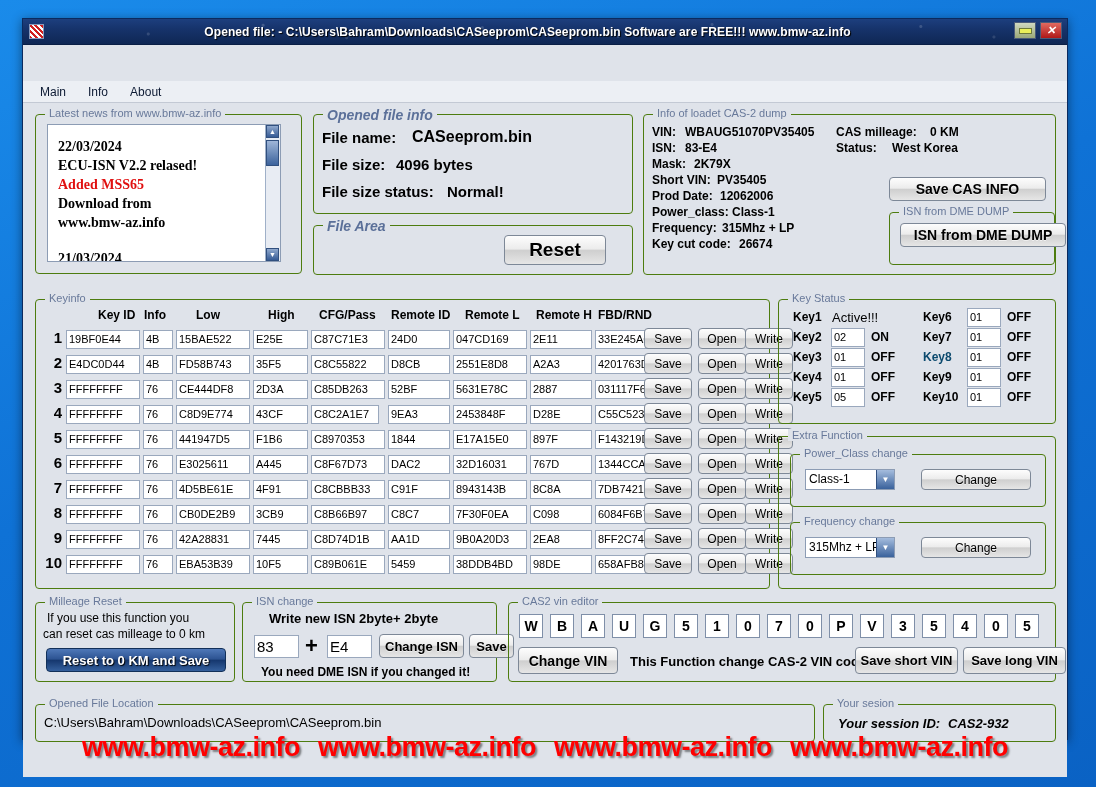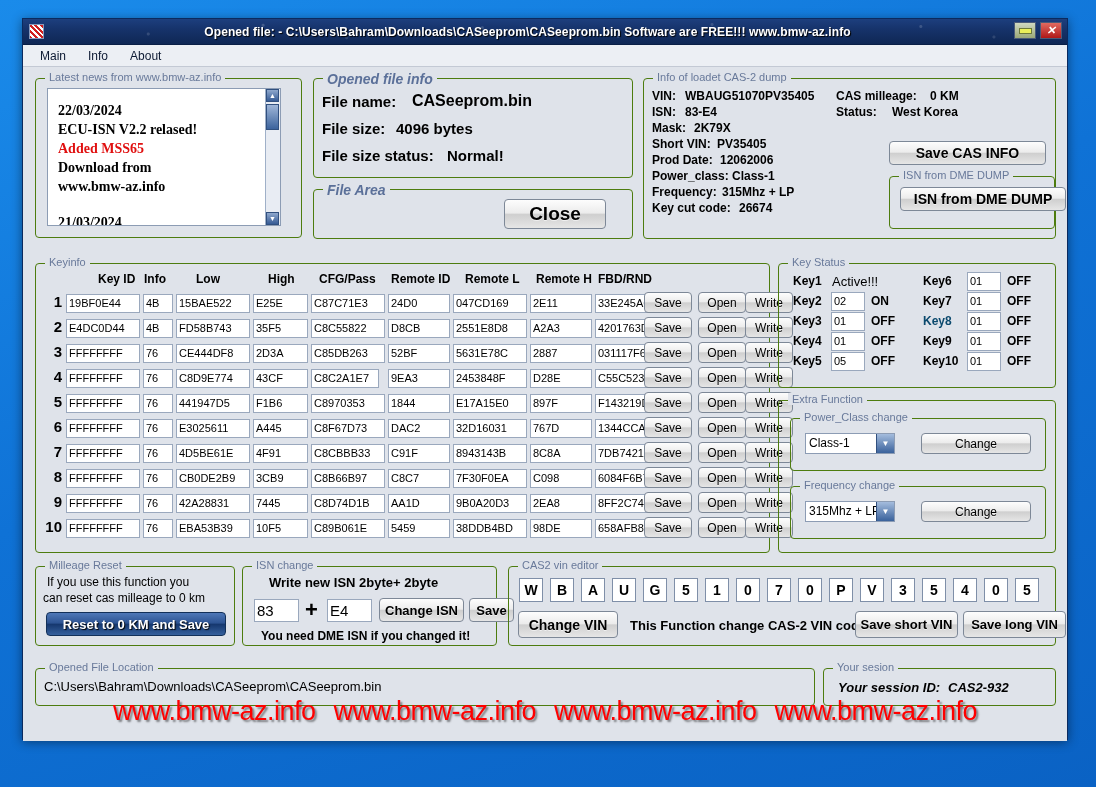--- a/index.html
+++ b/index.html
@@ -49,21 +49,21 @@
   }
   .winbtns{position:absolute;right:5px;top:3px;display:flex;gap:4px;}
   .wb{width:22px;height:17px;border:1px solid #4a5a78;box-sizing:border-box;
       display:flex;align-items:center;justify-content:center;}
   .wb-min{background:linear-gradient(180deg,#cfd8c0,#9aa878);}
   .wb-min i{display:block;width:11px;height:4px;background:#e9ef5a;border:1px solid #6d7a3a;}
   .wb-cls{background:linear-gradient(180deg,#e06a60,#b01818);}
   .wb-cls i{color:#fff;font-size:11px;font-weight:bold;line-height:11px;font-family:"Liberation Sans",sans-serif;}
 
   #menubar{height:21px;background:#eceff4;border-bottom:1px solid #c3c9d4;
-    display:flex;align-items:center;padding-left:8px;gap:4px;}
+    display:flex;align-items:center;padding-left:8px;gap:4px;margin-top:36px;}
   #menubar .mi{font-size:12px;color:#0d1a33;padding:2px 9px;cursor:default;}
 
   #client{position:relative;width:100%;height:674px;background:#dfe3ea;}
 
   
   .gb{position:absolute;border:1px solid #4d7c0f;border-radius:4px;box-sizing:border-box;}
   .gb>.cap{position:absolute;top:-8px;left:9px;background:#dfe3ea;padding:0 4px;
     font-size:11px;color:#68799a;white-space:nowrap;}
   .gb.capbold>.cap{font-size:14px;font-weight:bold;font-style:italic;color:#5b7099;}
 
@@ -108,21 +108,21 @@
   .combo .arw{position:absolute;right:0;top:0;bottom:0;width:17px;
     background:linear-gradient(180deg,#a4bcdd,#3a629c);border-left:1px solid #31507f;
     display:flex;align-items:center;justify-content:center;color:#fff;font-size:8px;}
 
   
   .vinb{position:absolute;width:24px;height:24px;box-sizing:border-box;background:#fff;
     border:1px solid #7f8fa8;text-align:center;font-size:14px;font-weight:bold;line-height:22px;color:#000;}
 
   
   #wm{position:absolute;left:0;right:0;bottom:14px;text-align:center;white-space:nowrap;
-    font-family:"Liberation Sans",sans-serif;font-size:27px;font-weight:normal;color:#ff0000;
+    font-family:"Liberation Sans",sans-serif;font-size:27px;font-weight:bold;color:#ff0000;
     text-shadow:2px 2px 2px rgba(0,0,0,.45);letter-spacing:-.5px;}
   #wm span{margin:0 9px;}
 </style>
 </head>
 <body>
 
 <div id="desktop">
 
   <div id="window">
 
@@ -169,21 +169,21 @@
         <div class="t bold" style="left:8px;top:14px;font-size:15px;">File name:</div>
         <div class="t bold" style="left:98px;top:13px;font-size:16px;">CASeeprom.bin</div>
         <div class="t bold" style="left:8px;top:41px;font-size:15px;">File size:</div>
         <div class="t bold" style="left:82px;top:41px;font-size:15px;">4096 bytes</div>
         <div class="t bold" style="left:8px;top:68px;font-size:15px;">File size status:</div>
         <div class="t bold" style="left:133px;top:68px;font-size:15px;">Normal!</div>
       </div>
 
       <div class="gb capbold" style="left:290px;top:122px;width:320px;height:50px;">
         <div class="cap">File Area</div>
-        <div class="btn" style="left:190px;top:9px;width:102px;height:30px;font-size:19px;font-weight:bold;">Close</div>
+        <div class="btn" style="left:190px;top:9px;width:102px;height:30px;font-size:19px;font-weight:bold;">Reset</div>
       </div>
 
       <div class="gb" style="left:620px;top:11px;width:413px;height:161px;">
         <div class="cap">Info of loadet CAS-2 dump</div>
 
         <div class="t bold" style="left:8px;top:10px;font-size:12px;">VIN:</div>
         <div class="t bold" style="left:41px;top:10px;font-size:12px;">WBAUG51070PV35405</div>
         <div class="t bold" style="left:8px;top:26px;font-size:12px;">ISN:</div>
         <div class="t bold" style="left:41px;top:26px;font-size:12px;">83-E4</div>
         <div class="t bold" style="left:8px;top:42px;font-size:12px;">Mask:</div>

